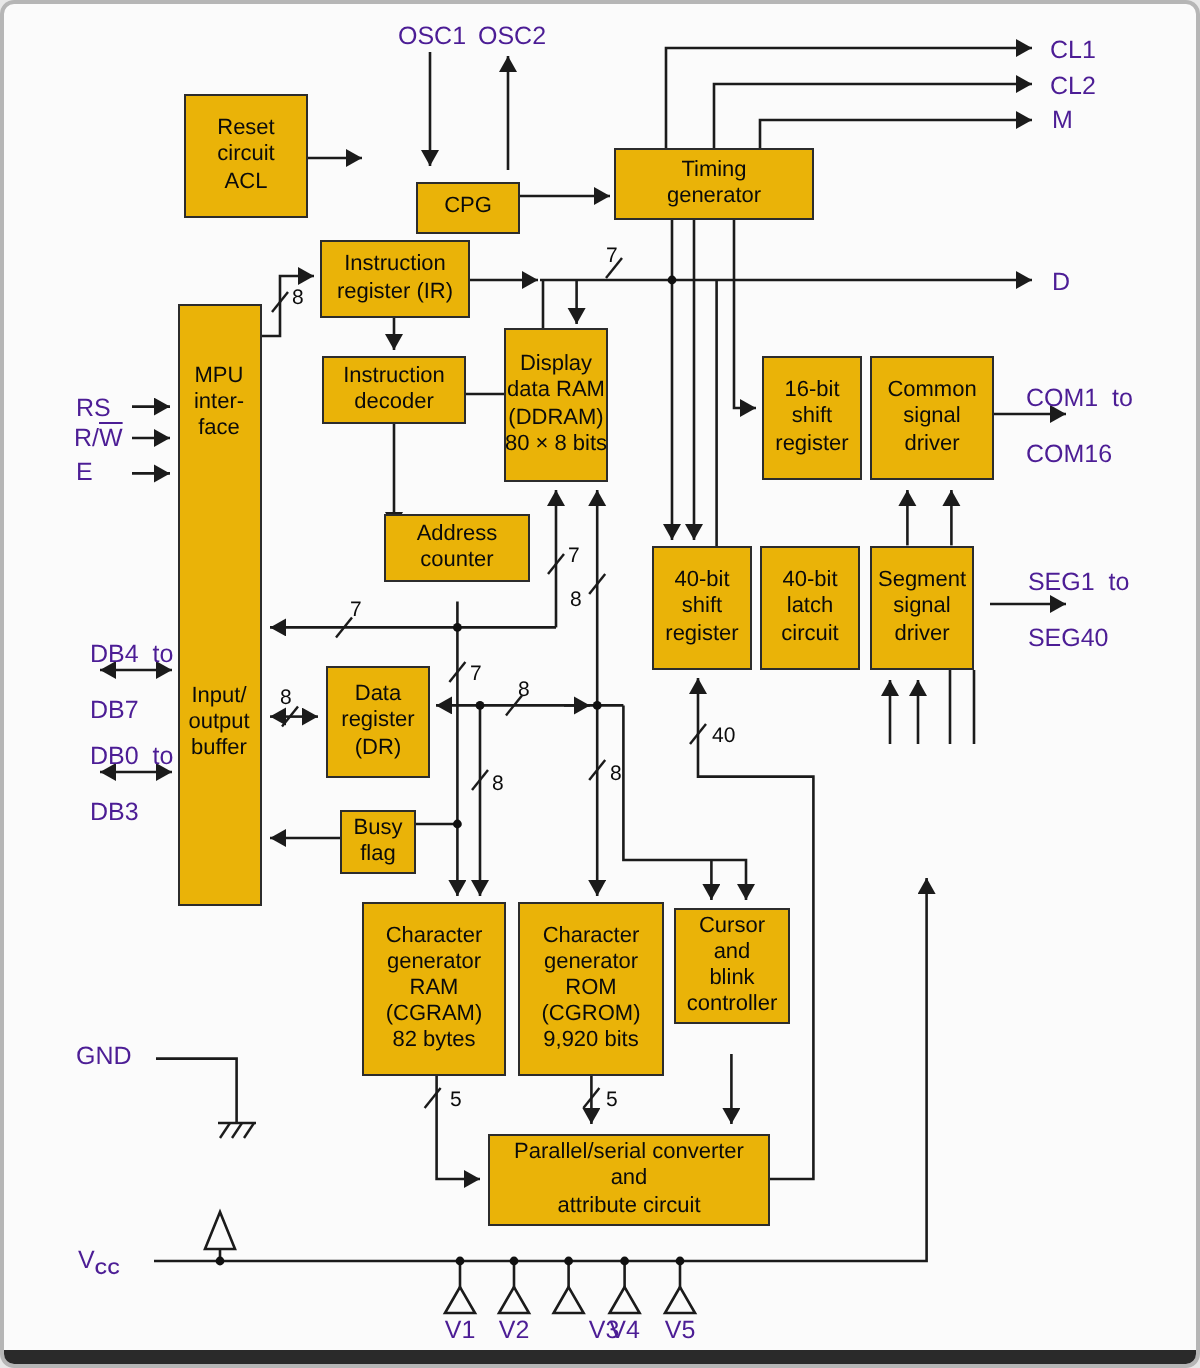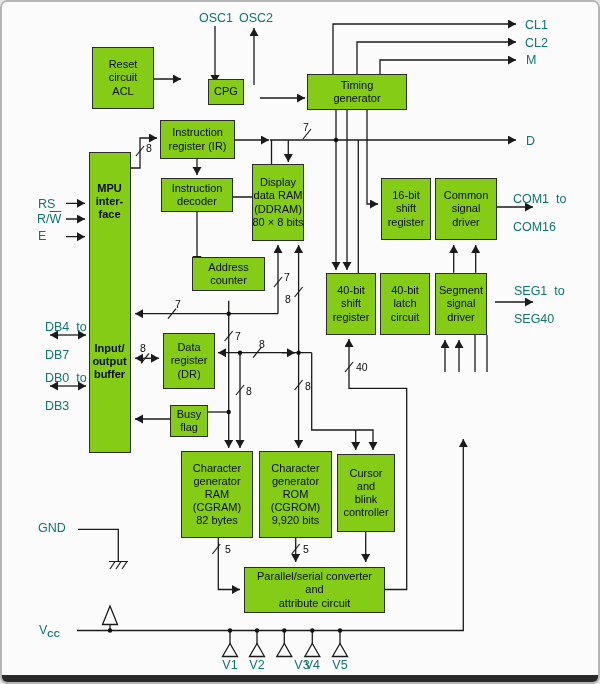--- a/index.html
+++ b/index.html
@@ -4,27 +4,27 @@
 <style>
   html,body{margin:0;padding:0;background:#e8e8e8;font-family:"Liberation Sans",sans-serif;}
   #canvas{position:relative;width:600px;height:684px;background:#fbfbfb;overflow:hidden;
           border-radius:7px;box-shadow:inset 0 0 0 2px #b6b6b6;}
   #wires{position:absolute;left:0;top:0;width:600px;height:684px;}
   .wire{stroke:#1b1b1b;stroke-width:1.3;fill:none;}
   .tick{stroke:#1b1b1b;stroke-width:1.2;}
   .dot{fill:#111;}
   .tri{fill:#fbfbfb;stroke:#1b1b1b;stroke-width:1.3;}
   .busnum{font-family:"Liberation Sans",sans-serif;font-size:10.5px;fill:#0c0c0c;}
-  .blk{position:absolute;box-sizing:border-box;border:1.6px solid #2c2c2c;background:#84cc16;
+  .blk{position:absolute;box-sizing:border-box;border:1.6px solid #2c2c2c;background:#eab308;
        display:flex;flex-direction:column;align-items:center;justify-content:center;
        font-size:11px;line-height:1.2;color:#0b0b0b;text-align:center;}
   .blk span{display:block;white-space:nowrap;}
   .mpu{justify-content:flex-start;}
-  .grp{position:absolute;left:0;right:0;text-align:center;font-weight:bold;}
-  .pin{position:absolute;font-size:12.5px;color:#0f766e;white-space:pre;line-height:14px;}
+  .grp{position:absolute;left:0;right:0;text-align:center;}
+  .pin{position:absolute;font-size:12.5px;color:#4c1d95;white-space:pre;line-height:14px;}
   .pin.ctr{transform:translateX(-50%);}
   .ovl{text-decoration:overline;}
   .sub{font-size:8.5px;vertical-align:-3px;letter-spacing:.3px;font-weight:bold;}
   #bottombar{position:absolute;left:2px;right:2px;bottom:2px;height:7px;background:#2a2a2a;
              border-radius:0 0 5px 5px;}
 </style>
 </head>
 <body>
 
 <div id="canvas">
@@ -168,21 +168,21 @@
   <text class="busnum" x="356" y="371">40</text>
   <text class="busnum" x="225" y="553">5</text>
   <text class="busnum" x="303" y="553">5</text>
 </svg>
 
 <div class="blk" style="left:92px;top:47px;width:62px;height:62px">
   <span>Reset</span>
   <span>circuit</span>
   <span>ACL</span>
 </div>
-<div class="blk" style="left:208px;top:79px;width:36px;height:26px">
+<div class="blk" style="left:208px;top:91px;width:52px;height:26px">
   <span>CPG</span>
 </div>
 <div class="blk" style="left:307px;top:74px;width:100px;height:36px">
   <span>Timing</span>
   <span>generator</span>
 </div>
 <div class="blk" style="left:160px;top:120px;width:75px;height:39px">
   <span>Instruction</span>
   <span>register (IR)</span>
 </div>
@@ -253,21 +253,21 @@
   <span>(CGRAM)</span>
   <span>82 bytes</span>
 </div>
 <div class="blk" style="left:259px;top:451px;width:73px;height:87px">
   <span>Character</span>
   <span>generator</span>
   <span>ROM</span>
   <span>(CGROM)</span>
   <span>9,920 bits</span>
 </div>
-<div class="blk" style="left:337px;top:454px;width:58px;height:78px">
+<div class="blk" style="left:337px;top:454px;width:58px;height:58px">
   <span>Cursor</span>
   <span>and</span>
   <span>blink</span>
   <span>controller</span>
 </div>
 <div class="blk" style="left:244px;top:567px;width:141px;height:46px">
   <span>Parallel/serial converter</span>
   <span>and</span>
   <span>attribute circuit</span>
 </div>

